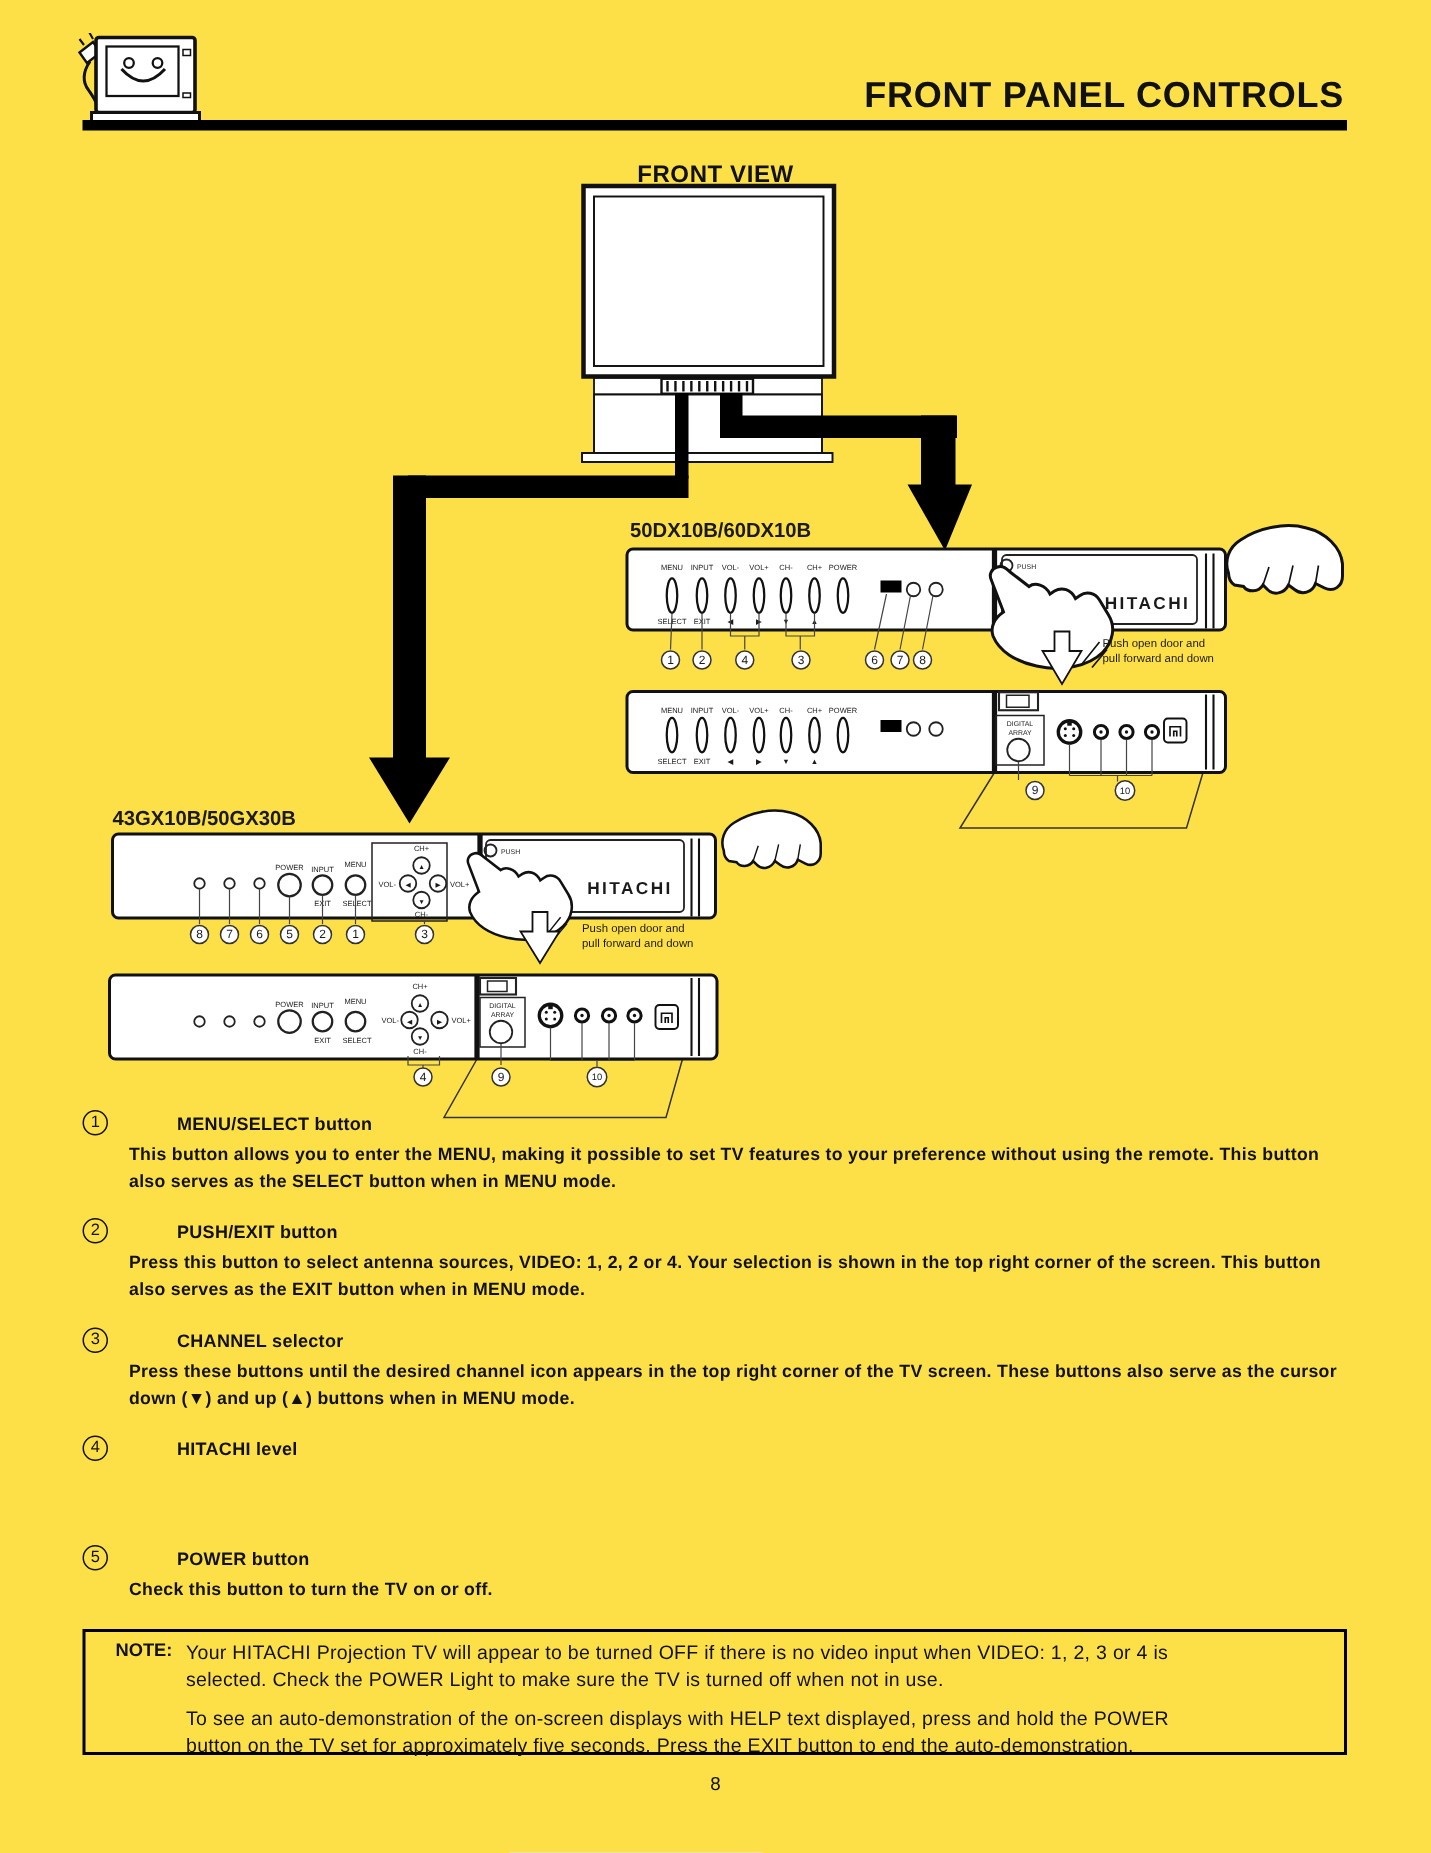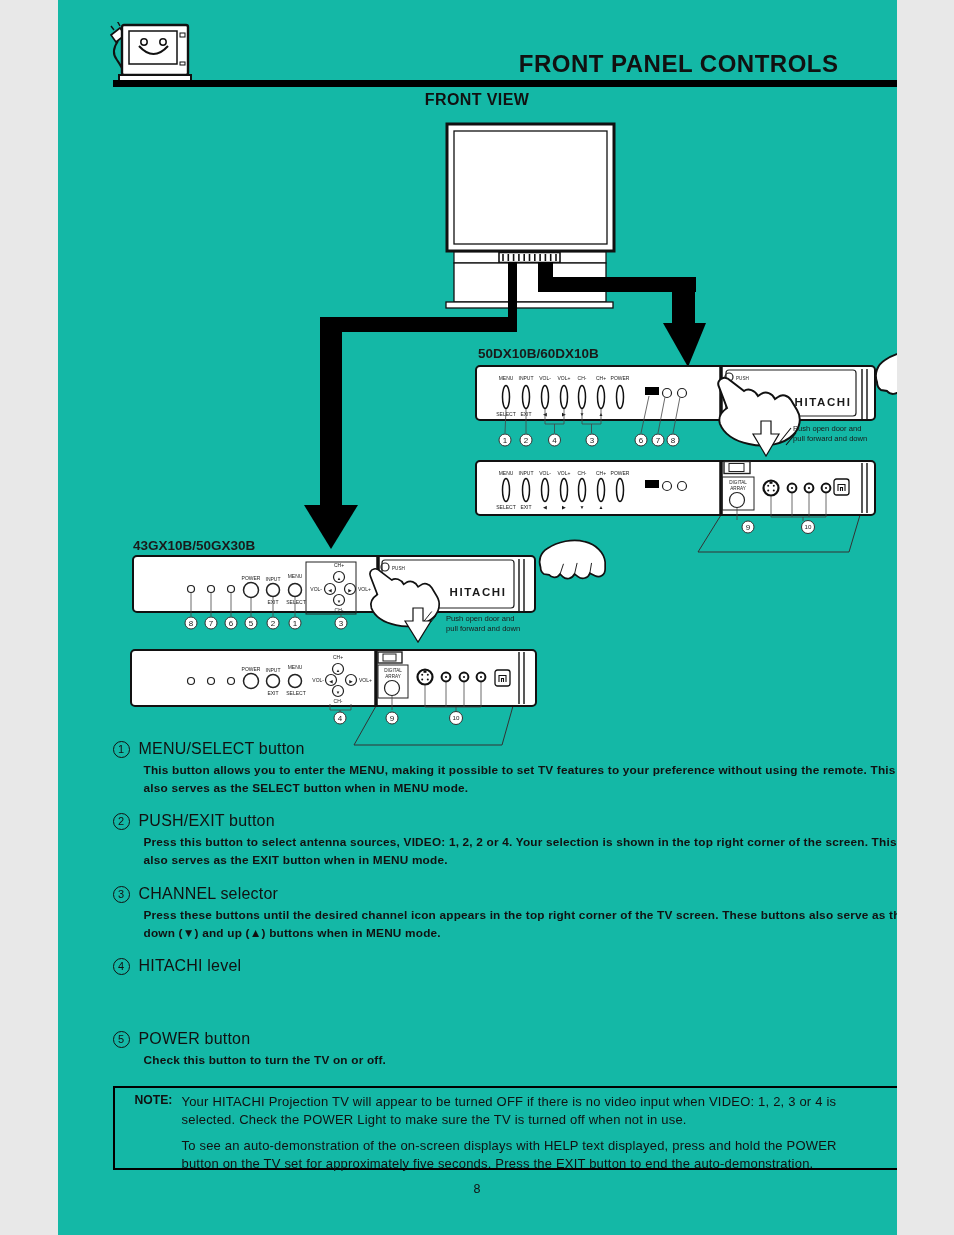--- a/index.html
+++ b/index.html
@@ -1,40 +1,40 @@
 <!DOCTYPE html>
 <html><head>
 <meta charset="utf-8">
 <style>
   html,body{margin:0;padding:0;background:#e8e8e8;}
-  .page{position:relative;width:839px;height:1235px;background:#14b8a6;margin:0 auto;
+  .page{position:relative;width:954px;height:1235px;background:#fde047;margin:0 auto;
         font-family:"Liberation Sans",sans-serif;color:#111;overflow:hidden;}
   .page-title{position:absolute;top:50px;right:58px;font-size:24px;font-weight:bold;
               letter-spacing:.5px;white-space:nowrap;}
   .title-rule{position:absolute;top:80px;left:55px;width:843px;height:6.5px;background:#000;}
-  .subtitle{position:absolute;top:91px;left:0;width:100%;text-align:center;
+  .subtitle{position:absolute;top:108px;left:0;width:100%;text-align:center;
             font-size:16px;font-weight:bold;letter-spacing:.4px;}
   .logo{position:absolute;top:22px;left:48px;}
   .diagram{position:absolute;top:115px;left:0;}
   .diagram text{font-family:"Liberation Sans",sans-serif;fill:#1a1a1a;}
   .lbl{font-size:5px;}
   .lbl-xs{font-size:4.6px;}
   .model{font-size:13.5px;font-weight:bold;}
   .brand{font-size:11.5px;font-weight:bold;letter-spacing:1.6px;}
   .dnote{font-size:7.6px;}
   .co circle{fill:#fff;stroke:#333;stroke-width:1;}
   .co text{font-size:8px;text-anchor:middle;}
   .co.co10 text{font-size:6.2px;}
   .ldr{stroke:#444;stroke-width:.8;fill:none;}
   .oln{fill:none;stroke:#222;}
   .section{position:absolute;left:55px;width:845px;}
   .sec-head{display:flex;align-items:center;gap:9px;}
   .secnum{display:inline-block;box-sizing:border-box;width:17px;height:17px;border:1.3px solid #111;
           border-radius:50%;text-align:center;line-height:14.5px;font-size:11px;flex:0 0 auto;}
-  .sec-title{font-size:16px;font-weight:normal;letter-spacing:.2px;}
+  .sec-title{font-size:12px;font-weight:bold;letter-spacing:.2px;margin-left:37px;}
   .sec-body{margin-left:31px;margin-top:4px;width:810px;font-size:11.8px;line-height:17.5px;
             letter-spacing:.2px;font-weight:bold;}
   .notebox{position:absolute;top:1086px;left:55px;width:843px;height:84px;border:2px solid #000;
            box-sizing:border-box;}
   .note-label{position:absolute;top:5px;left:8px;font-size:12.2px;font-weight:bold;padding-left:12px;}
   .note-body{position:absolute;top:5px;left:67px;width:690px;font-size:13px;line-height:17.5px;
              letter-spacing:.2px;}
   .note-body p{margin:0 0 9px 0;}
   .pagenum{position:absolute;top:1182px;left:0;width:100%;text-align:center;font-size:12.5px;}
 </style>

